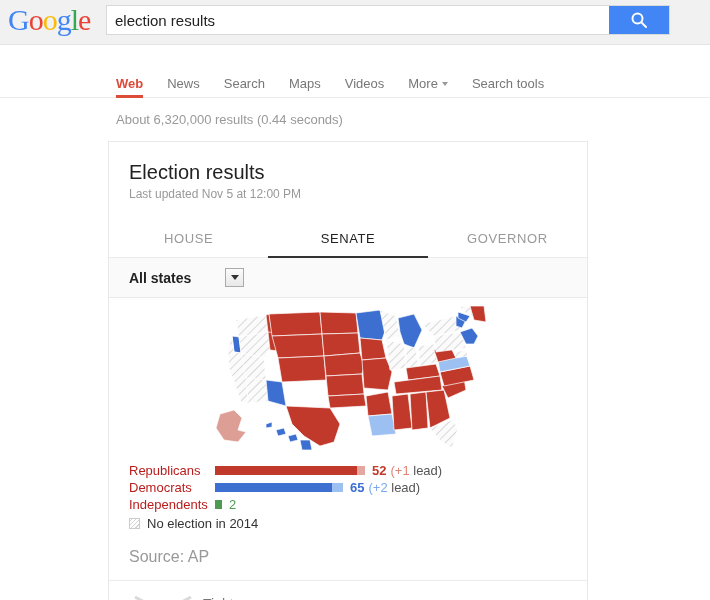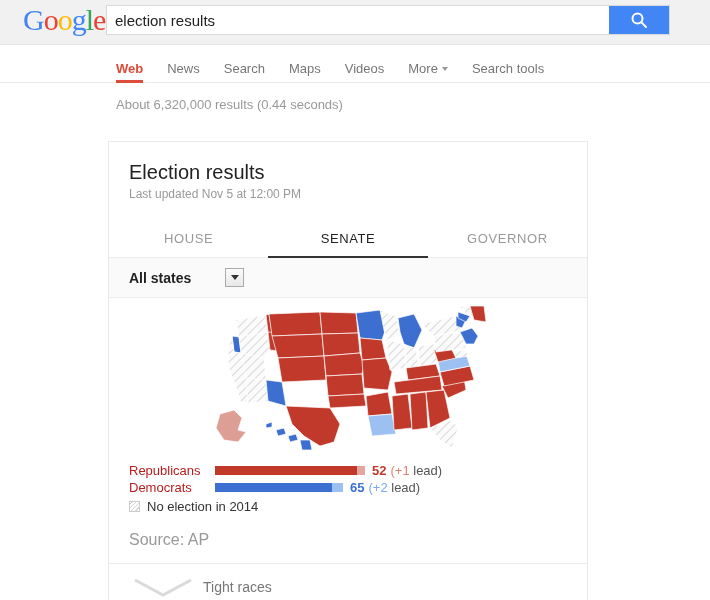--- a/index.html
+++ b/index.html
@@ -17,21 +17,21 @@
 
   
   .header {
     height: 44px;
     background: #f1f1f1;
     border-bottom: 1px solid #e4e4e4;
     position: relative;
   }
   .logo {
     position: absolute;
-    left: 23px;
+    left: 8px;
     top: 4px;
     font-family: "Liberation Serif", serif;
     font-size: 30px;
     letter-spacing: -1px;
     line-height: 32px;
     user-select: none;
   }
   .logo .b { color: #4285f4; }
   .logo .r { color: #ea4335; }
   .logo .y { color: #fbbc05; }
@@ -72,20 +72,21 @@
 
   
   .navbar {
     height: 38px;
     border-bottom: 1px solid #ebebeb;
     padding-left: 116px;
     box-sizing: border-box;
     display: flex;
     align-items: flex-start;
     background: #fff;
+    margin-top: 15px;
   }
   .navitem {
     font-size: 13px;
     color: #777;
     padding: 16px 12px 0 12px;
     height: 38px;
     box-sizing: border-box;
     cursor: pointer;
     white-space: nowrap;
     position: relative;
@@ -435,20 +436,25 @@
     <div class="legrow">
       <span class="legname">Democrats</span>
       <span class="bar">
         <span class="main" style="width:117px;background:#3d6fd1"></span>
         <span class="lead" style="width:11px;background:#9dc0f2"></span>
       </span>
       <span class="legnum dem">65</span>
       <span class="leadtxt"><span class="plus-dem">(+2</span> <span>lead)</span></span>
     </div>
 
+    <div class="legrow">
+      <span class="legname">Independents</span>
+      <span class="swatch-ind"></span>
+      <span class="indnum">2</span>
+    </div>
 
     <div class="legrow" style="margin-top:2px">
       <span class="swatch-noelect"></span>
       <span class="noelect-label">No election in 2014</span>
     </div>
   </div>
 
   <div class="source">Source: AP</div>
 
   <div class="tight">

